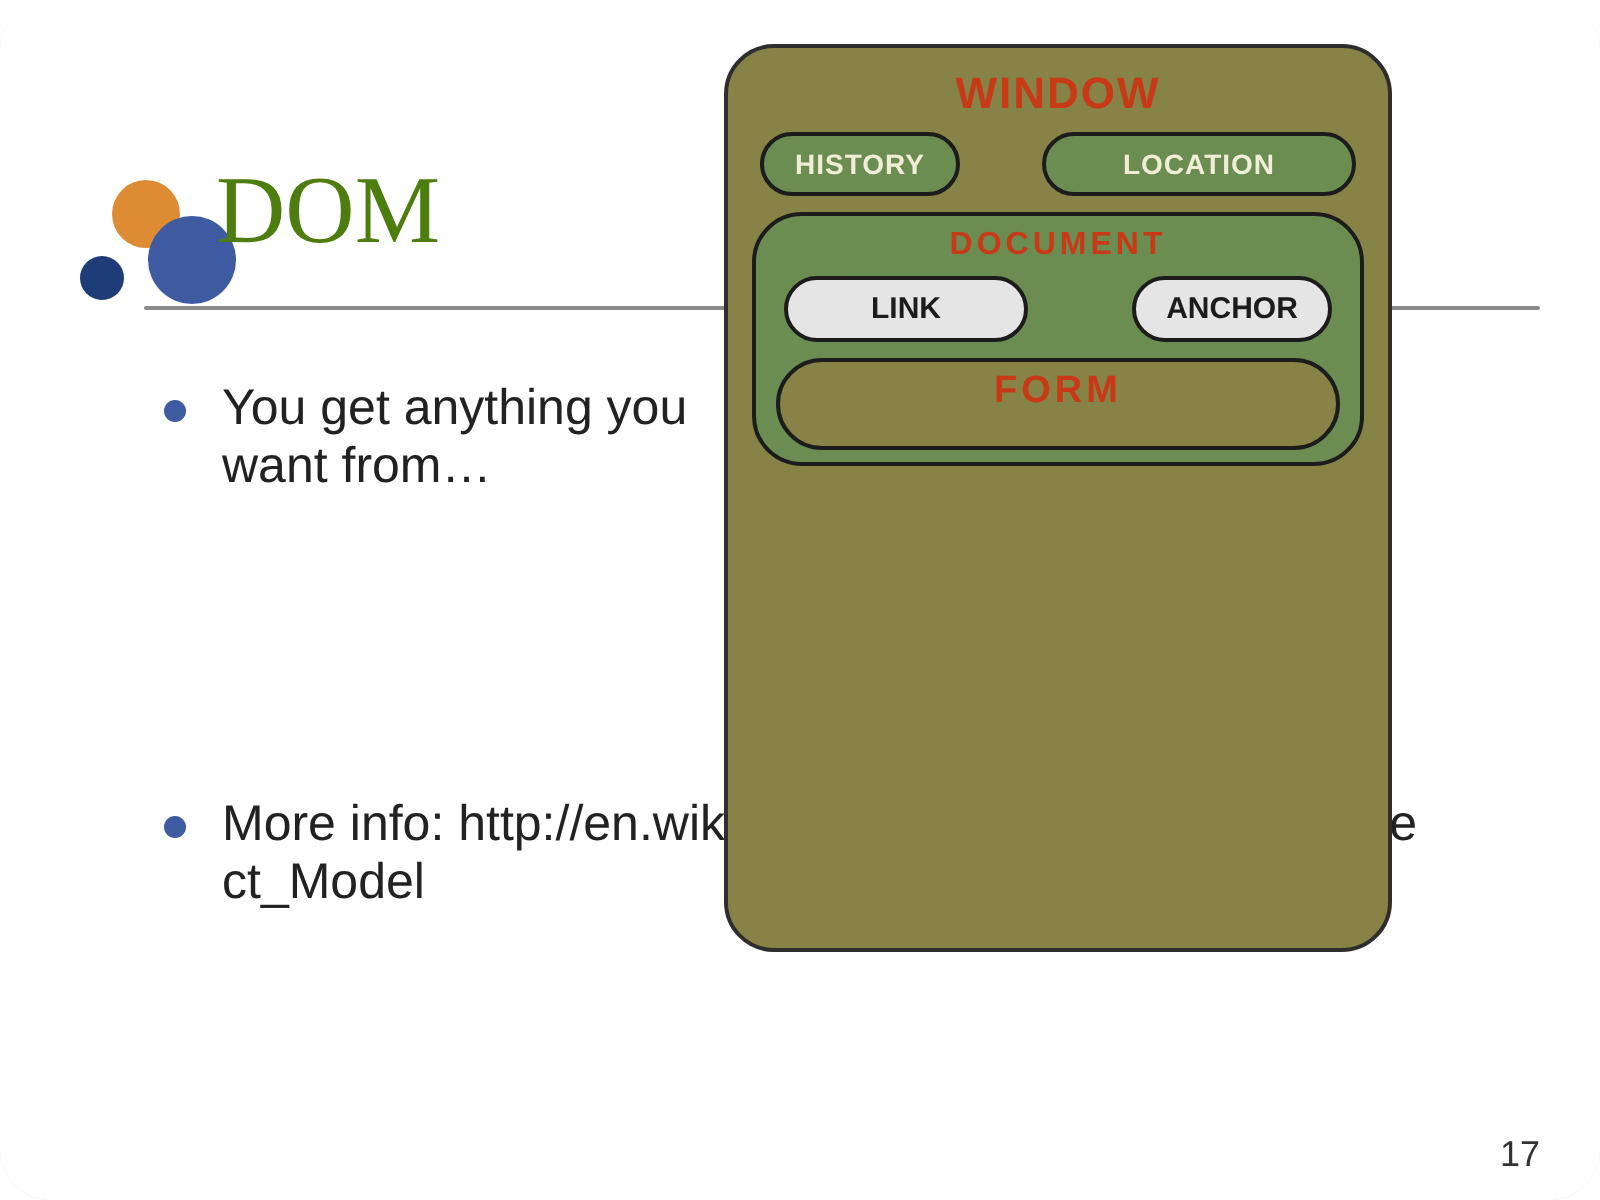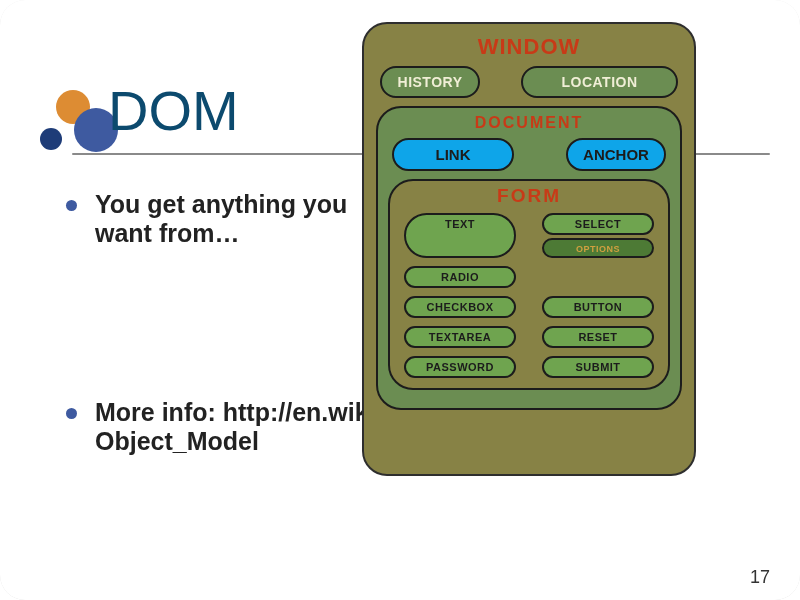--- a/index.html
+++ b/index.html
@@ -19,25 +19,25 @@
   .sq { position: absolute; }
   .sq-orange { width: 34px; height: 34px; background: #dd8c33; left: 16px; top: 4px; }
   .sq-blue-lg { width: 44px; height: 44px; background: #3e5aa0; left: 34px; top: 22px; }
   .sq-blue-dk { width: 22px; height: 22px; background: #1e3c78; left: 0px; top: 42px; }
   .rule {
     position: absolute; left: 72px; right: 30px; top: 153px;
     height: 2px; background: #8a8a8a;
   }
   .title {
     position: absolute; left: 108px; top: 78px;
-    font-family: Liberation Sans, sans-serif;
-    font-size: 56px; color: #0c4a6e;
+    font-family: Liberation Serif, serif;
+    font-size: 48px; color: #4d7c0f;
   }
   .content {
-    position: absolute; left: 66px; top: 190px; width: 300px; font-weight: bold;
+    position: absolute; left: 82px; top: 190px; width: 300px;
   }
   .bullet-item {
     display: flex; align-items: flex-start;
     margin-bottom: 150px;
     font-size: 25px; color: #222;
   }
   .bullet-item.last { margin-bottom: 0; width: 630px; }
   .bullet-sq {
     width: 11px; height: 11px; background: #3e5aa0;
     flex: 0 0 11px; margin-top: 10px; margin-right: 18px;
@@ -63,29 +63,29 @@
   .box-outer {
     background: #6b8d52; border: 2px solid #1c1c1c;
     color: #f0eed6; font-weight: bold; font-size: 14px;
     text-align: center; padding: 6px 0;
     letter-spacing: 0.5px;
   }
   .hist { width: 100px; }
   .loc  { width: 157px; }
   .document {
     background: #6b8d52; border: 2px solid #1c1c1c;
-    margin: 0 2px; padding: 4px 8px 18px;
+    margin: 0 2px; padding: 4px 8px 6px;
   }
   .doc-title {
     text-align: center; color: #c83a17; font-weight: bold;
     font-size: 16px; letter-spacing: 2px; padding: 2px 0 6px;
   }
   .doc-row { display: flex; justify-content: space-between; padding: 0 6px 8px; }
   .box-light {
-    background: #0ea5e9; border: 2px solid #1c1c1c;
+    background: #e5e5e5; border: 2px solid #1c1c1c;
     text-align: center; font-weight: bold; font-size: 15px;
     padding: 6px 0; color: #1c1c1c;
   }
   .link { width: 122px; }
   .anch { width: 100px; }
   .form {
     background: #878245; border: 2px solid #1c1c1c;
     margin: 0 2px; padding: 4px 8px 10px;
   }
   .form-title {
@@ -144,30 +144,15 @@
     <div class="box-outer loc">LOCATION</div>
   </div>
   <div class="document">
     <div class="doc-title">DOCUMENT</div>
     <div class="doc-row">
       <div class="box-light link">LINK</div>
       <div class="box-light anch">ANCHOR</div>
     </div>
     <div class="form">
       <div class="form-title">FORM</div>
-      <div class="form-grid">
-        <div class="fbox">TEXT</div>
-        <div class="stack">
-          <div class="fbox">SELECT</div>
-          <div class="fbox opt">OPTIONS</div>
-        </div>
-        <div class="fbox">RADIO</div>
-        <div></div>
-        <div class="fbox">CHECKBOX</div>
-        <div class="fbox">BUTTON</div>
-        <div class="fbox">TEXTAREA</div>
-        <div class="fbox">RESET</div>
-        <div class="fbox">PASSWORD</div>
-        <div class="fbox">SUBMIT</div>
-      </div>
     </div>
   </div>
 </div>
 
 </body></html>

